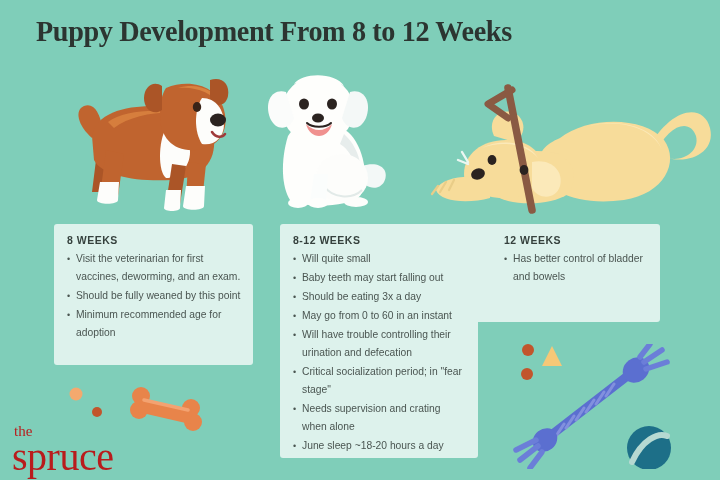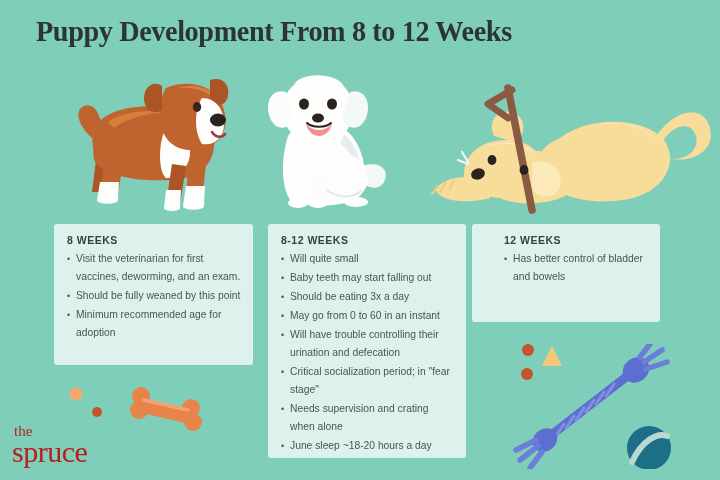--- a/index.html
+++ b/index.html
@@ -52,32 +52,32 @@
     color:#4a5551;
     margin-bottom:1px;
   }
   ul.bullets li::before{
     content:"\2022";
     position:absolute;left:0;top:0;
     font-size:9px;
     color:#4a5551;
   }
   #panel-8     {left:54px; top:224px; width:199px; height:141px;}
-  #panel-8-12  {left:268px;top:224px; width:198px; height:234px;}
+  #panel-8-12  {left:280px;top:224px; width:198px; height:234px;}
   #panel-12    {left:472px;top:224px; width:188px; height:98px;padding-left:32px;}
 
   
   .logo{
     position:absolute;left:12px;top:424px;
     font-family:"Liberation Serif",serif;
     color:#b91c1c;
     line-height:1;
   }
   .logo .the{font-size:15px;display:block;margin-left:2px;}
-  .logo .spruce{font-size:30px;display:block;margin-top:-2px;letter-spacing:-0.5px;font-family:Liberation Serif, serif;}
+  .logo .spruce{font-size:40px;display:block;margin-top:-2px;letter-spacing:-0.5px;font-family:Liberation Serif, serif;}
 </style>
 </head>
 <body>
 
 <div id="canvas">
 
   <div class="title">Puppy Development From 8 to 12 Weeks</div>
 
   <div class="art">
 

